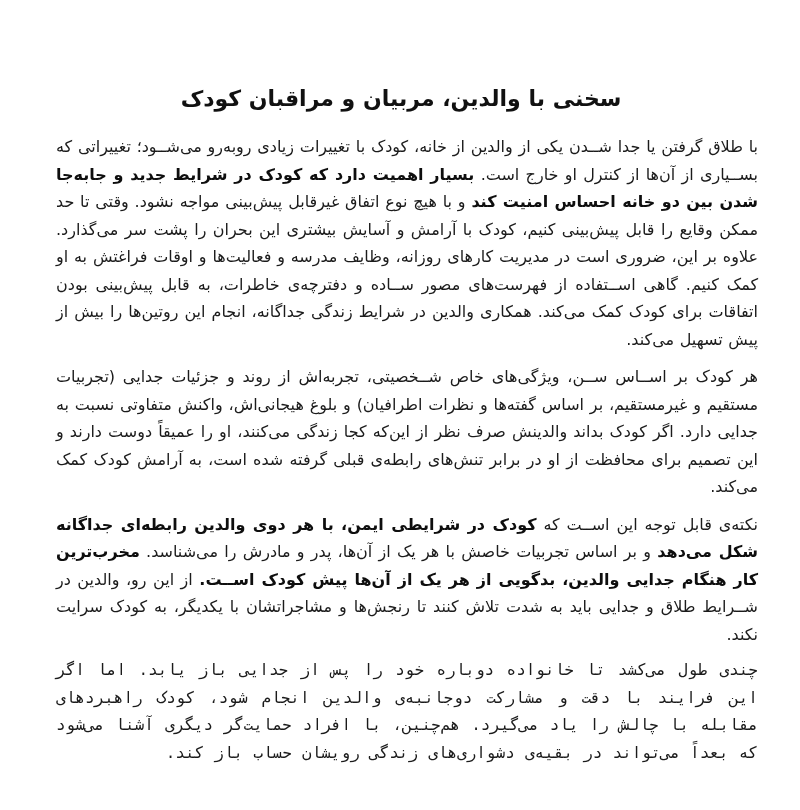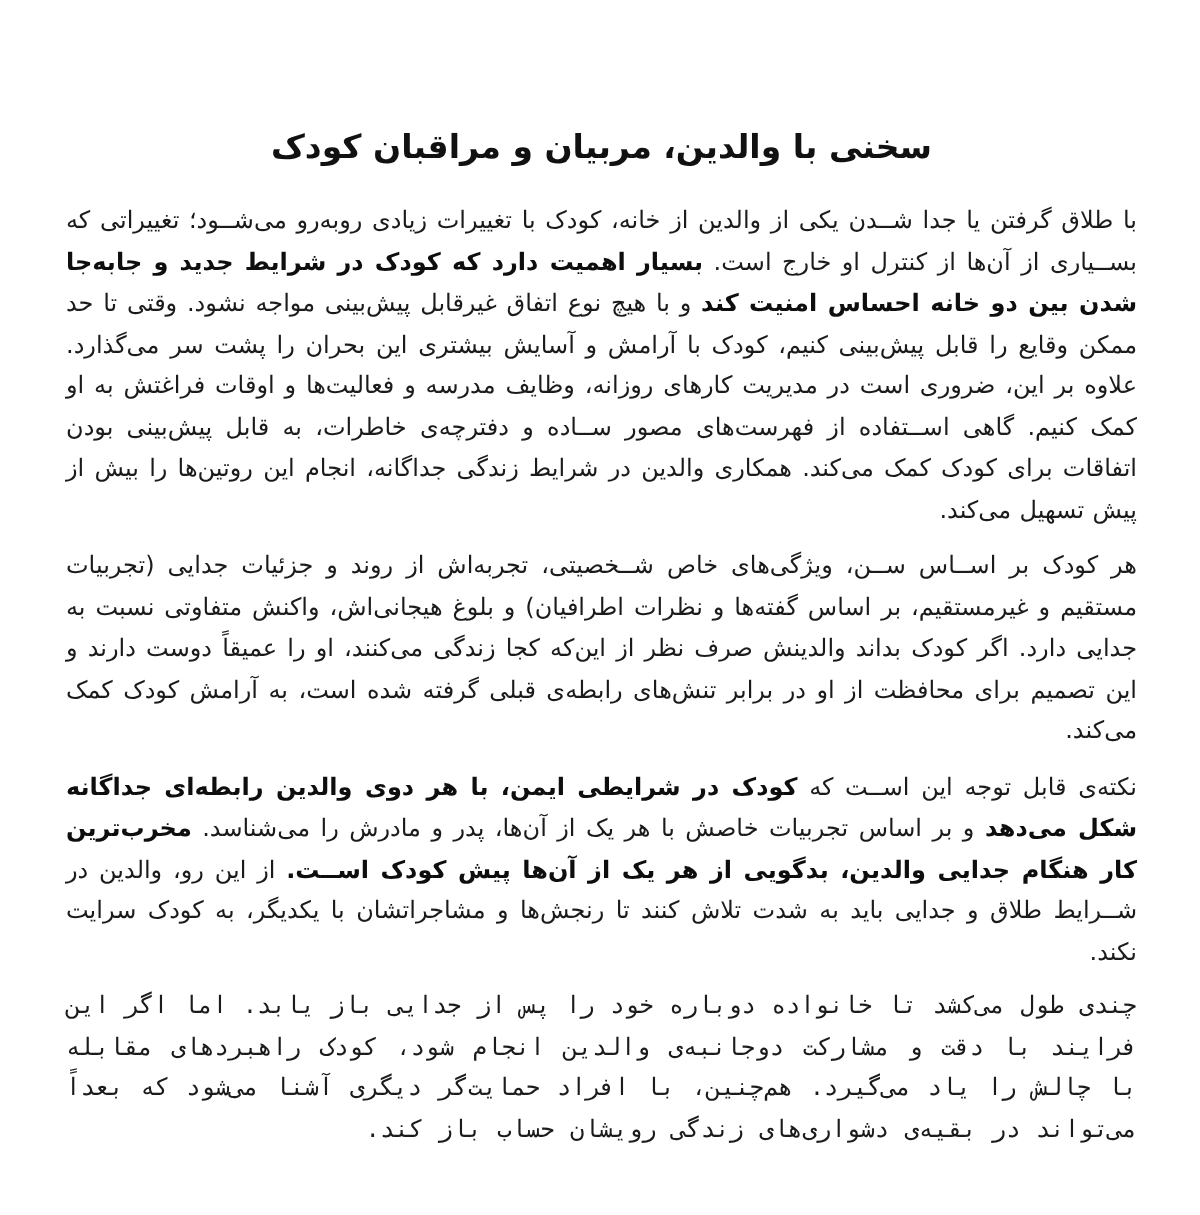--- a/index.html
+++ b/index.html
@@ -27,21 +27,21 @@
     font-weight: bold;
     color: #111111;
     margin: 0 0 22px 0;
     letter-spacing: 0;
   }
   .para {
     font-size: 16px;
     line-height: 27.5px;
     text-align: justify;
     text-justify: inter-word;
-    margin: 0 0 10px 0;
+    margin: 0 0 10px 12px;
     color: #1b1b1b;
     word-spacing: 0.5px;
   }
   .para:last-child {
     margin-bottom: 0;
     font-family: Liberation Mono, monospace;
   }
   .bold {
     font-weight: bold;
     color: #0e0e0e;

